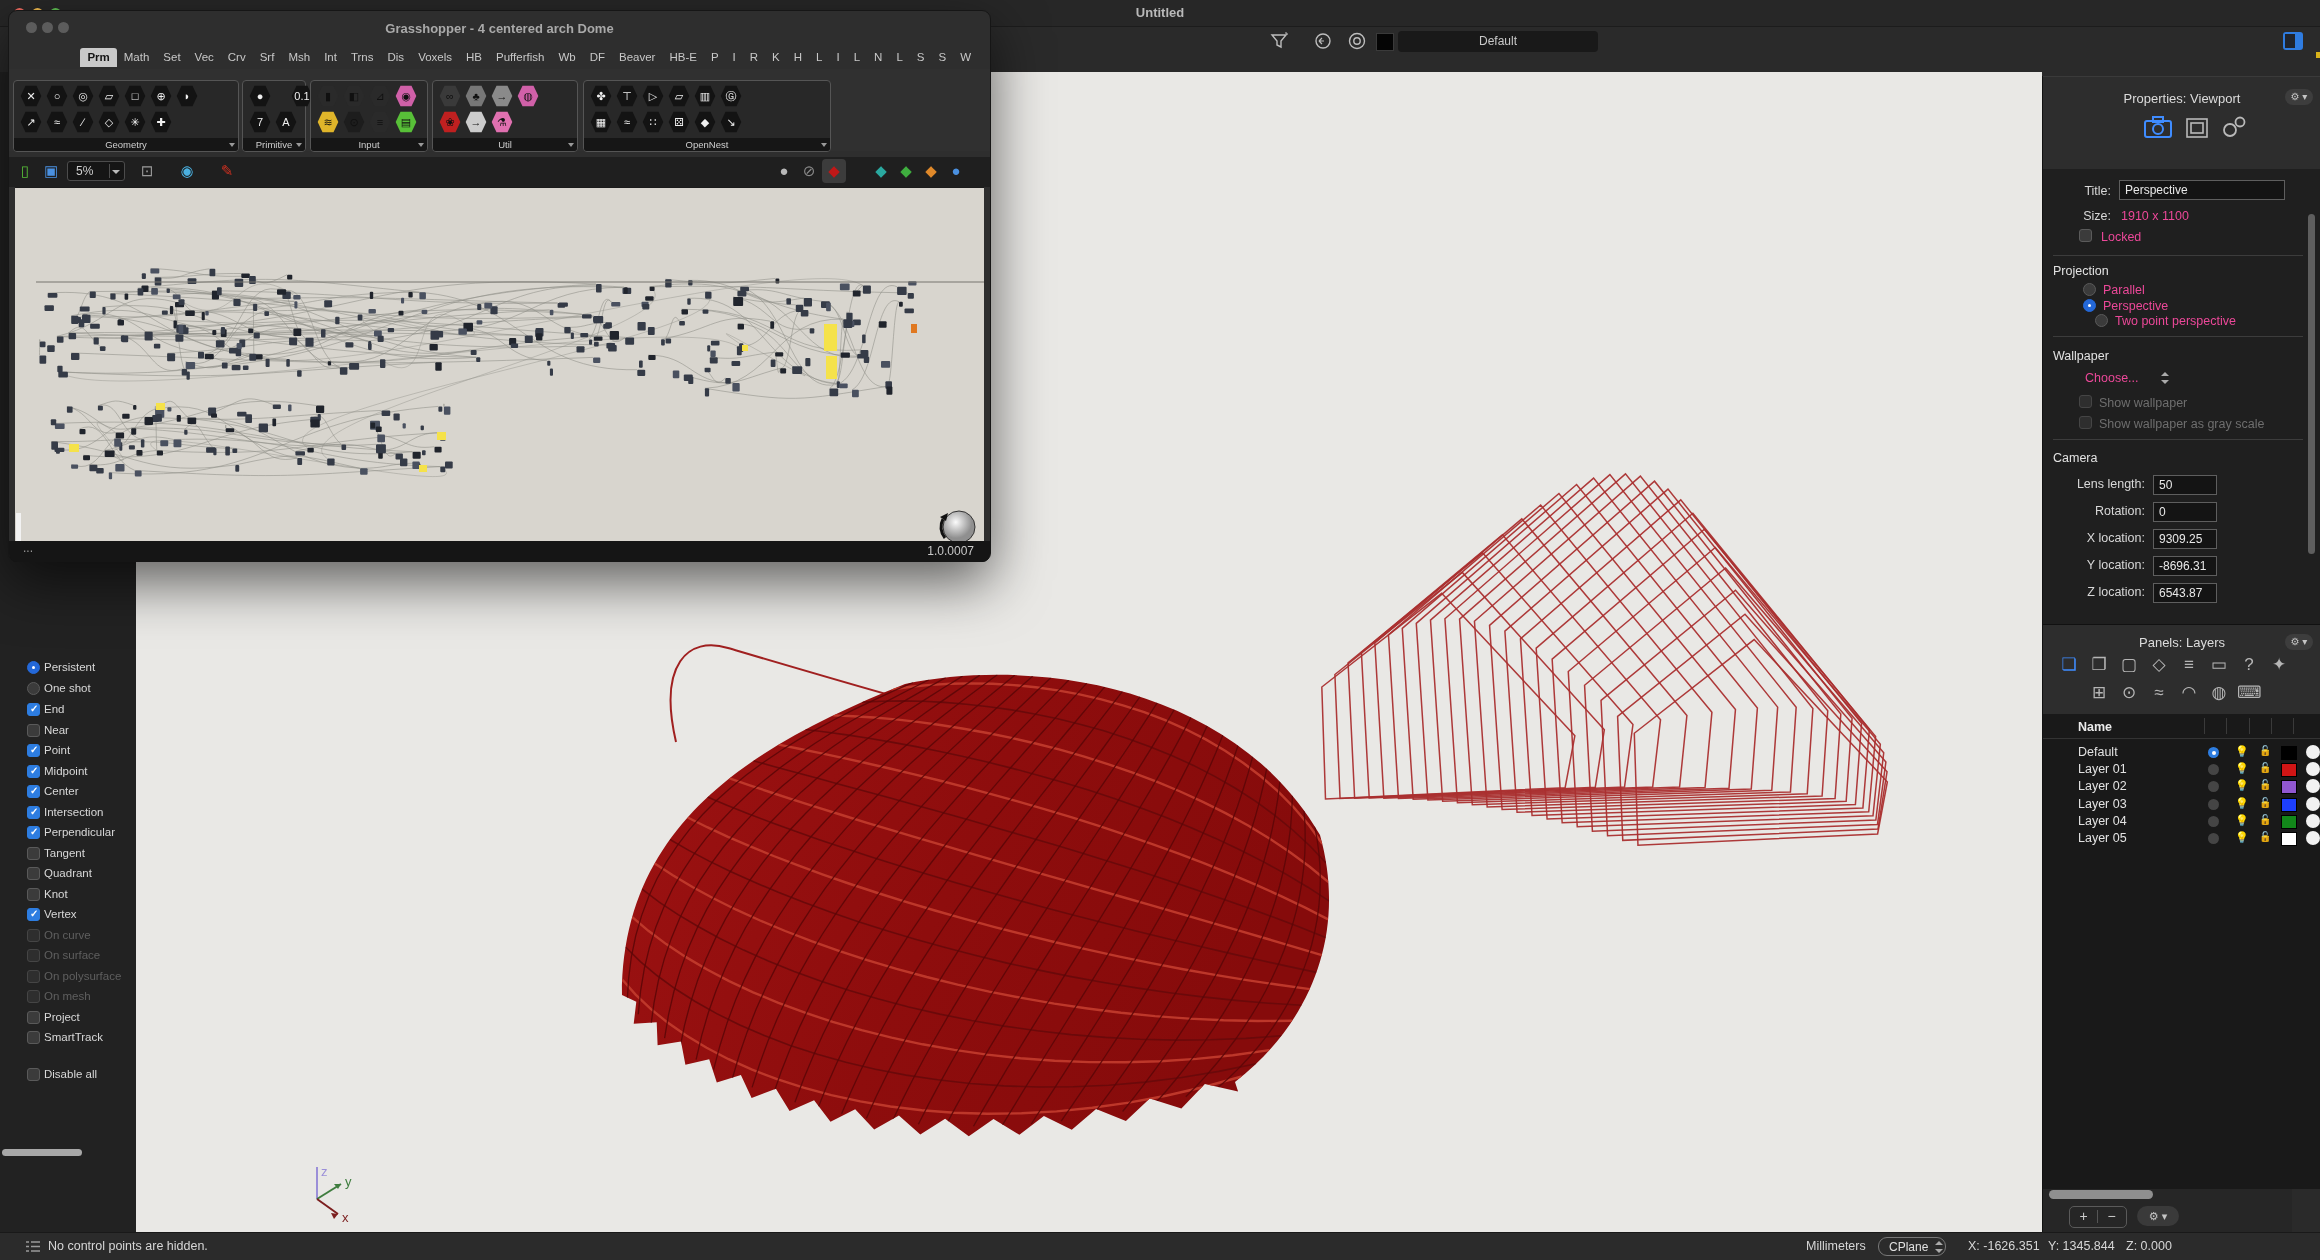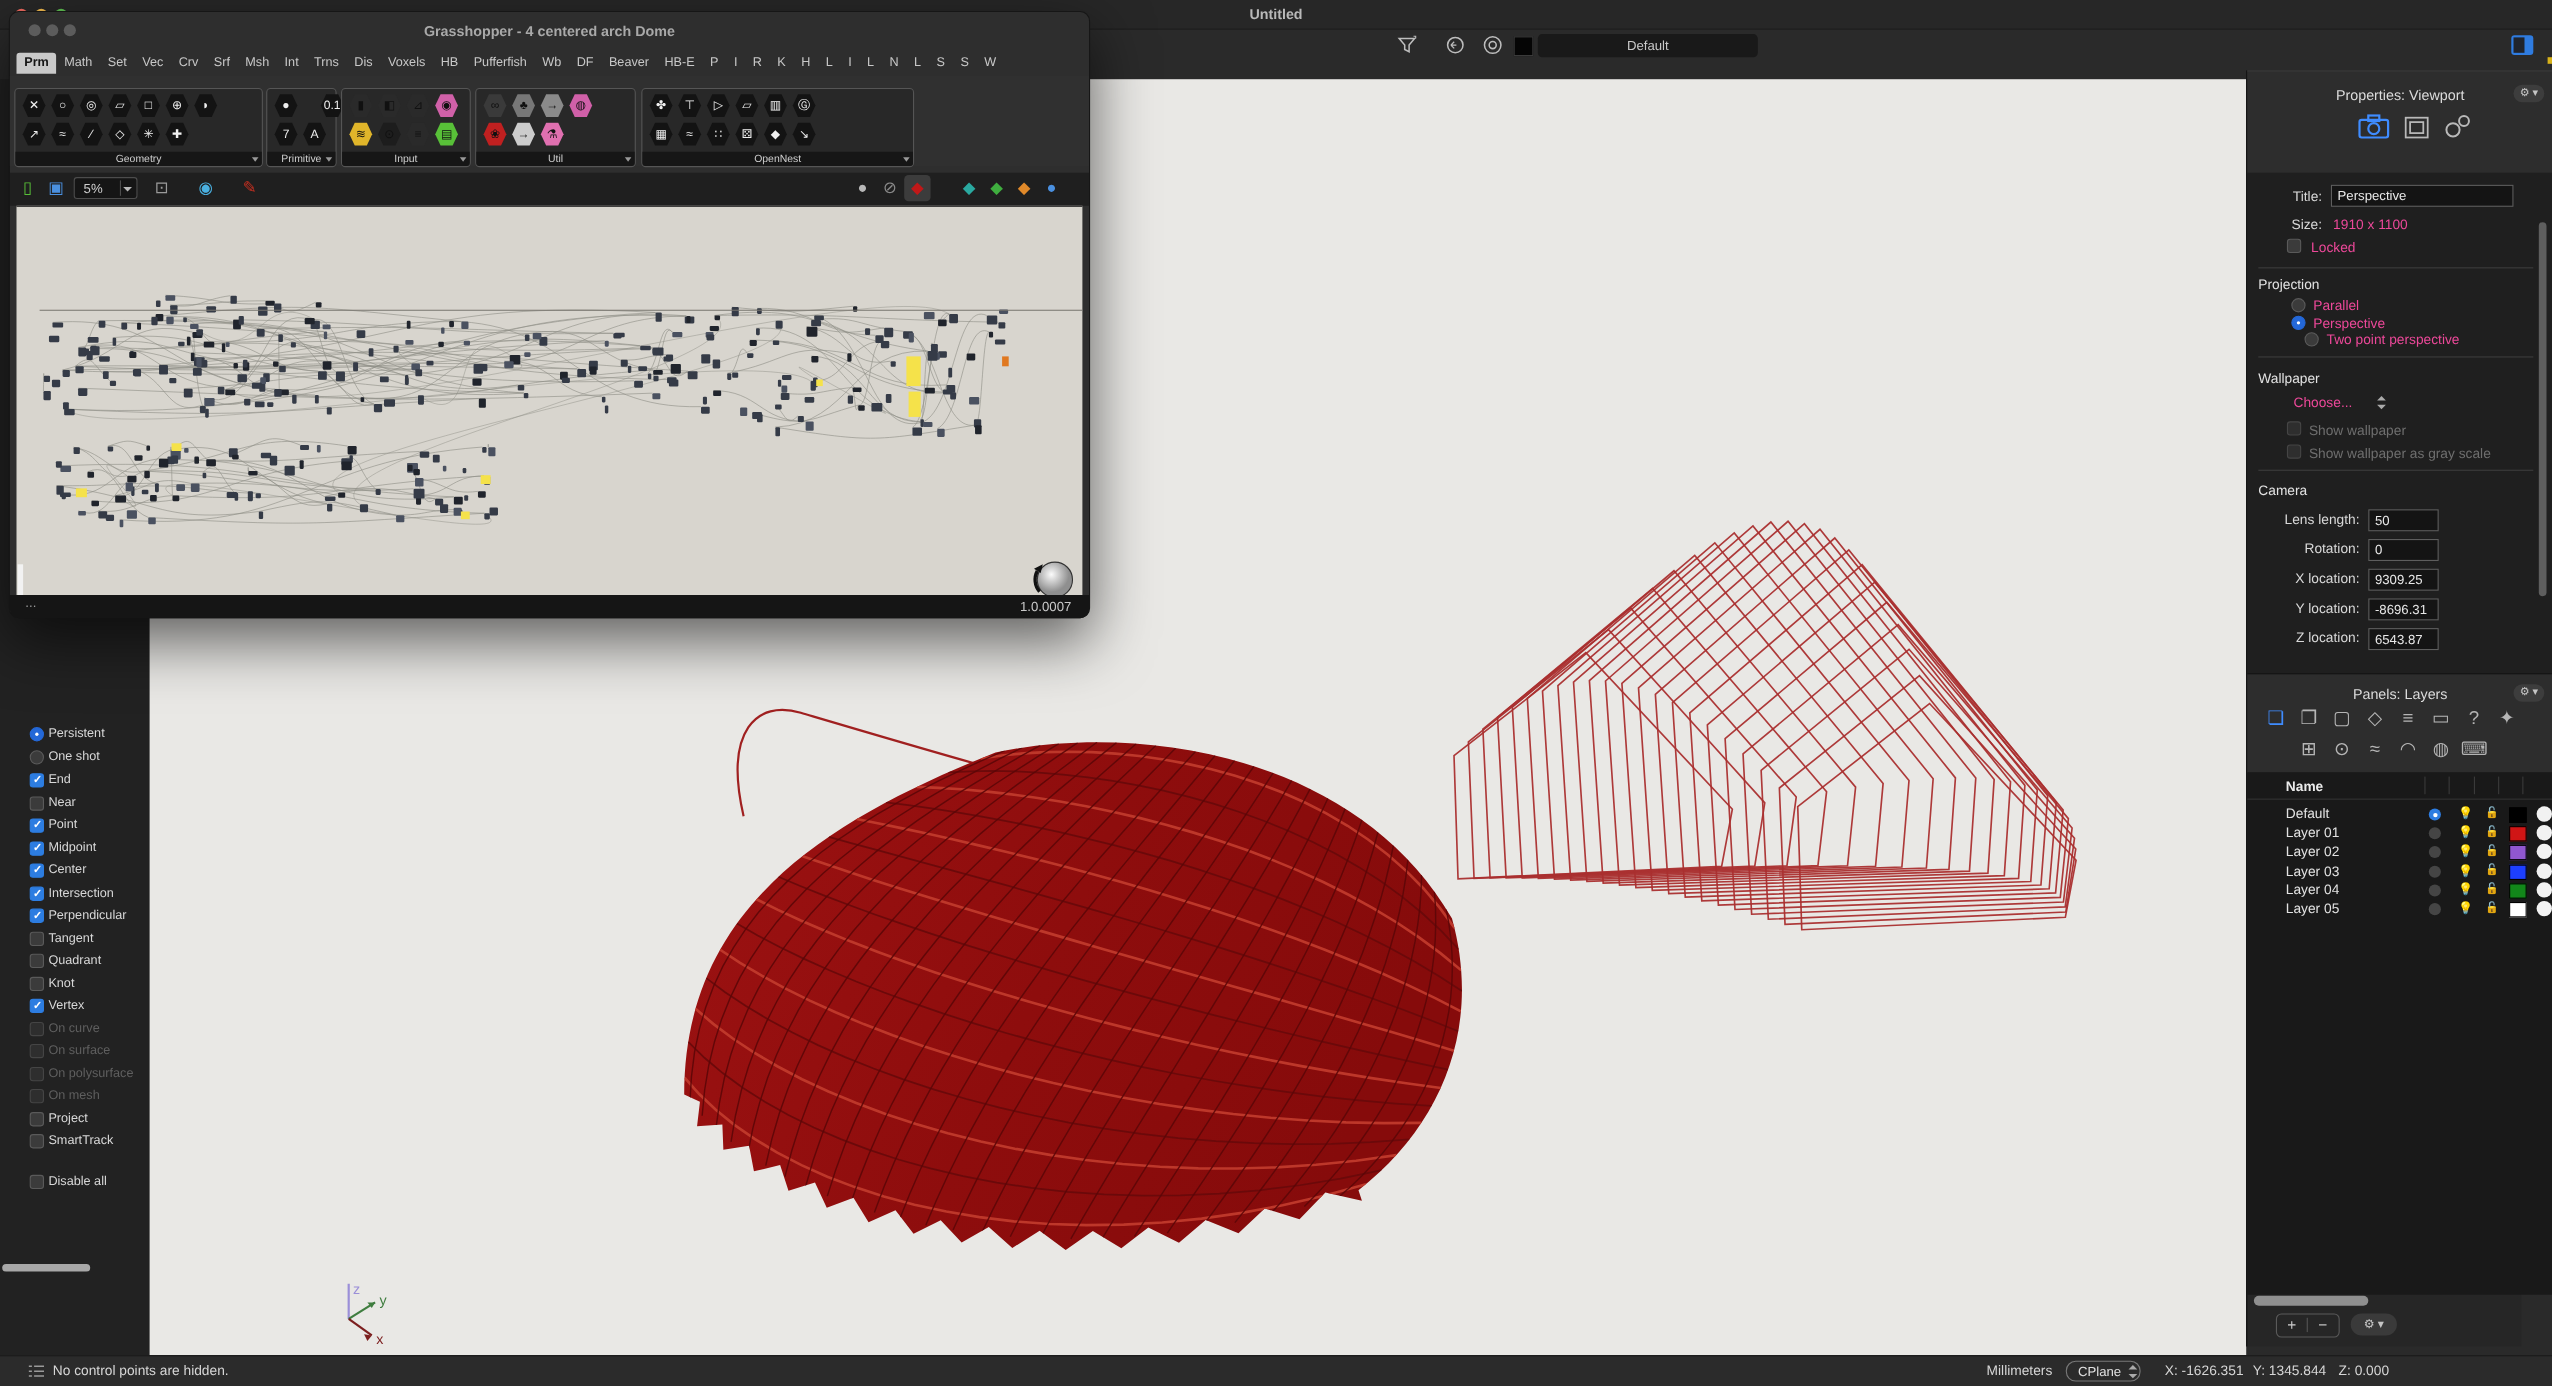--- a/index.html
+++ b/index.html
@@ -32,21 +32,21 @@
   .chk.on{background:#2d7de1;border-color:#2d7de1;}
   .chk.on:after{content:"✓";position:absolute;left:2px;top:-1px;color:#fff;font-size:10px;font-weight:bold;}
   .chk.disd{background:#2e2e2e;border-color:#454545;}
   .radio{position:absolute;left:27px;top:3px;width:13px;height:13px;border-radius:50%;background:#3b3b3b;border:1px solid #5a5a5a;box-sizing:border-box;}
   .radio.on{background:#2468d8;border-color:#2468d8;}
   .radio.on:after{content:"";position:absolute;left:4px;top:4px;width:3px;height:3px;border-radius:50%;background:#fff;}
   #osnap-scroll{left:2px;top:1149px;width:80px;height:7px;background:#a8a8a8;border-radius:4px;}
   
   #viewport{left:136px;top:72px;width:1906px;height:1160px;background:#e9e8e5;}
   
-  #rpanel{left:2042px;top:64px;width:250px;height:1160px;background:#262626;border-left:1px solid #111;box-sizing:border-box;}
+  #rpanel{left:2042px;top:76px;width:250px;height:1160px;background:#262626;border-left:1px solid #111;box-sizing:border-box;}
   .sec-header{position:absolute;left:0;width:278px;background:#2d2d2d;}
   .sec-title{position:absolute;left:0;right:0;text-align:center;font-size:13px;color:#dcdcdc;}
   .gear-pill{position:absolute;left:242px;width:28px;height:16px;background:#3d3d3d;border-radius:8px;color:#c5c5c5;
              font-size:10px;text-align:center;line-height:16px;}
   .props-content{position:absolute;left:0;top:93px;width:278px;height:455px;background:#1f1f1f;}
   .plabel{position:absolute;font-size:12.5px;color:#d8d8d8;text-align:right;white-space:nowrap;}
   .pvalue{position:absolute;font-size:12.5px;color:#ec4899;white-space:nowrap;}
   .pinput{position:absolute;background:#141414;border:1px solid #5e5e5e;color:#e8e8e8;font-size:12px;
           padding:0 5px;line-height:18px;height:18px;box-sizing:content-box;white-space:nowrap;overflow:hidden;}
   .phead{position:absolute;font-size:12.5px;color:#e2e2e2;}
@@ -81,21 +81,21 @@
   #statusbar{left:0;top:1232px;width:2320px;height:28px;background:#2b2b2b;border-top:1px solid #191919;font-size:12.5px;color:#d6d6d6;}
   .sb{position:absolute;top:6px;white-space:nowrap;}
   #cplane-pill{position:absolute;left:1878px;top:4px;width:68px;height:19px;border:1px solid #787878;border-radius:9px;
                font-size:12px;color:#e0e0e0;text-align:left;line-height:19px;padding-left:10px;box-sizing:border-box;}
   
   #gh{left:8px;top:10px;width:983px;height:552px;background:#2e2e2e;border:1px solid #161616;border-radius:9px;
       box-shadow:0 20px 55px rgba(0,0,0,.6);box-sizing:border-box;}
   #gh-titlebar{position:absolute;left:0;top:0;width:100%;height:36px;}
   .ghdot{position:absolute;top:11px;width:11px;height:11px;border-radius:50%;background:#5c5c5c;}
   #gh-title{position:absolute;left:0;right:0;top:10px;text-align:center;font-size:13px;font-weight:bold;color:#a9a9a9;}
-  #gh-menu{position:absolute;left:6px;top:36px;right:12px;height:22px;white-space:nowrap;}
+  #gh-menu{position:absolute;left:6px;top:36px;right:12px;height:22px;white-space:nowrap;text-align:right;}
   .gh-tab{display:inline-block;padding:3px 7px 4px;font-size:11.5px;color:#c8c8c8;}
   .gh-tab.active{background:#c9c9c9;color:#151515;border-radius:3px 3px 0 0;font-weight:bold;}
   #gh-toolbar{position:absolute;left:0;top:58px;width:100%;height:82px;background:#303030;}
   .gh-group{position:absolute;top:11px;height:72px;background:#282828;border:1px solid #555;border-radius:4px;box-sizing:border-box;}
   .gh-group .glabel{position:absolute;left:0;right:0;bottom:0;height:13px;background:#161616;color:#cfcfcf;
                     font-size:9.5px;text-align:center;line-height:13px;border-radius:0 0 3px 3px;}
   .gh-group .garrow{position:absolute;right:3px;bottom:4px;width:0;height:0;border-left:3px solid transparent;
                     border-right:3px solid transparent;border-top:4px solid #999;}
   .hexic{position:absolute;width:22px;height:22px;line-height:22px;text-align:center;font-size:11px;color:#f0f0f0;
          background:#131313;clip-path:polygon(25% 3%,75% 3%,97% 50%,75% 97%,25% 97%,3% 50%);}

